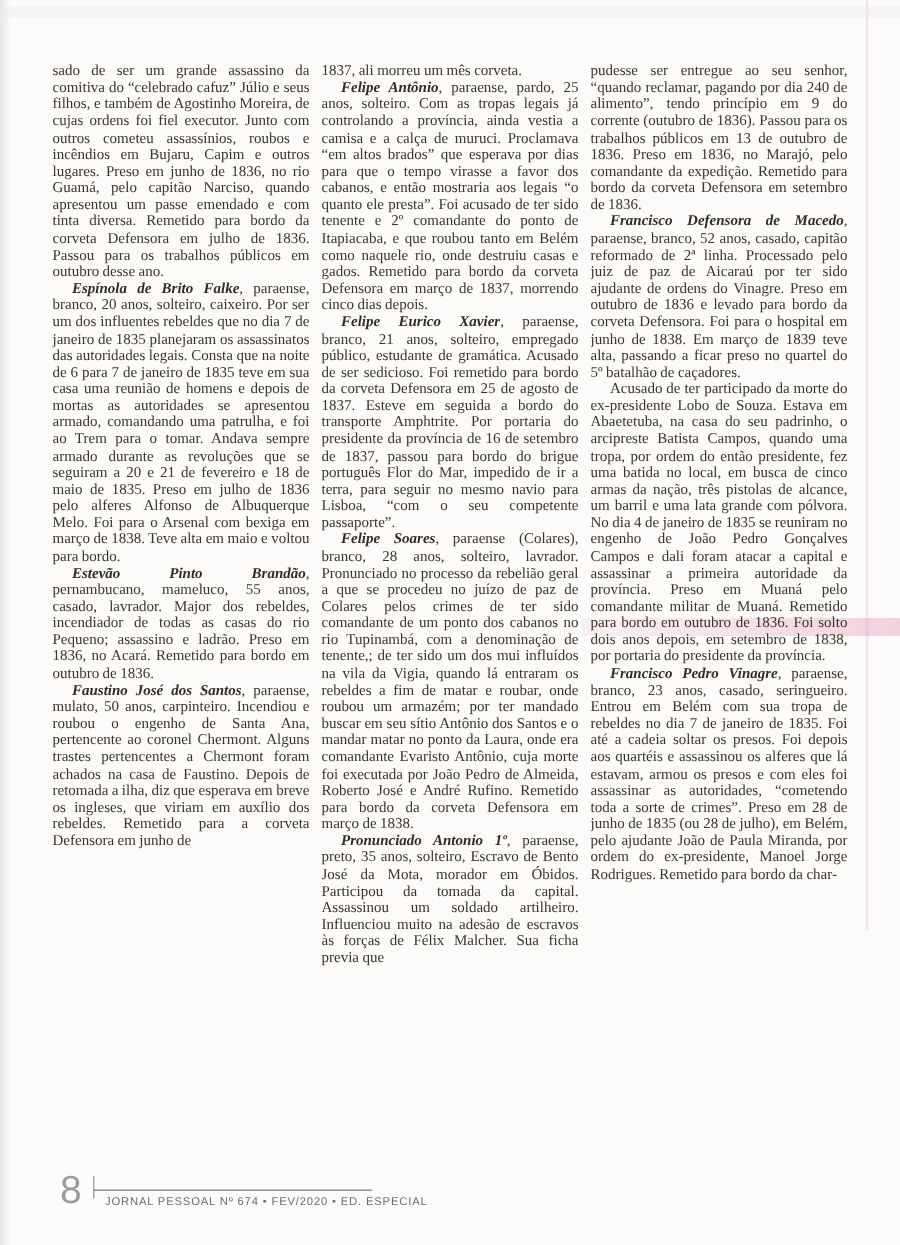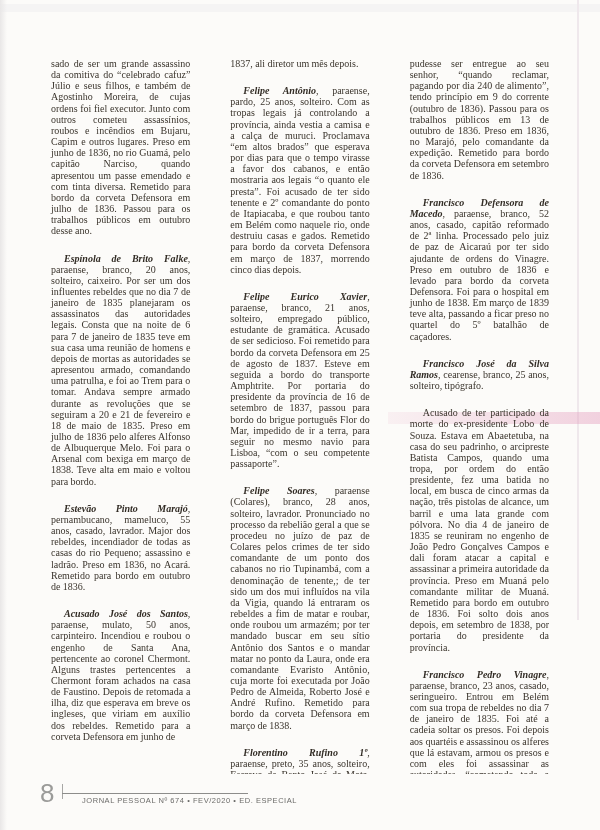--- a/index.html
+++ b/index.html
@@ -16,60 +16,59 @@
   .scan-right-line{position:absolute;left:577px;top:0;width:2px;height:620px;
     background:#efe8ec;}
   .pink-highlight{position:absolute;left:388px;top:412px;width:212px;height:12px;
     background:linear-gradient(to right,rgba(233,183,204,.16),rgba(228,158,190,.45));
     pointer-events:none;}
   
   .columns{position:absolute;left:35px;top:42px;width:530px;display:flex;gap:8px;}
   .col{width:172px;height:732px;overflow:hidden;text-align:justify;
     font-size:10px;line-height:11.15px;color:#3a342c;
     hyphens:auto;-webkit-hyphens:auto;word-spacing:-0.2px;}
-  .col p{margin:16px;text-indent:13px;}
+  .col p{margin:0;text-indent:13px;}
   .col p.noindent{text-indent:0;}
   .col b{font-weight:bold;color:#322c25;font-style:italic;}
   
   .footer{position:absolute;left:0;top:778px;width:600px;height:40px;}
   .page-number{position:absolute;left:40px;top:2px;
     font-family:"Liberation Sans","DejaVu Sans",sans-serif;
     font-size:26px;line-height:26px;font-weight:400;color:#9b9b99;}
   .footer-tick{position:absolute;left:62px;top:6px;width:1px;height:15px;background:#a7a7a5;}
   .footer-rule{position:absolute;left:62px;top:15px;width:186px;height:1px;background:#8d8d8b;}
-  .footer-text{position:absolute;left:82px;top:18px;
+  .footer-text{position:absolute;left:70px;top:18px;
     font-family:"Liberation Sans","DejaVu Sans",sans-serif;
     font-size:7.5px;letter-spacing:.55px;color:#6b6b69;white-space:nowrap;}
 </style>
 </head>
 <body>
 
 <div class="scan-top-band"></div>
 <div class="scan-left-shadow"></div>
 <div class="scan-right-line"></div>
 <div class="pink-highlight"></div>
 
 <div class="columns">
   <div class="col">
       <p class="noindent">sado de ser um grande assassino da comitiva do “celebrado cafuz” Júlio e seus filhos, e também de Agostinho Moreira, de cujas ordens foi fiel executor. Junto com outros cometeu assassínios, roubos e incêndios em Bujaru, Capim e outros lugares. Preso em junho de 1836, no rio Guamá, pelo capitão Narciso, quando apresentou um passe emendado e com tinta diversa. Remetido para bordo da corveta Defensora em julho de 1836. Passou para os trabalhos públicos em outubro desse ano.</p>
       <p><b>Espínola de Brito Falke</b>, paraense, branco, 20 anos, solteiro, caixeiro. Por ser um dos influentes rebeldes que no dia 7 de janeiro de 1835 planejaram os assassinatos das autoridades legais. Consta que na noite de 6 para 7 de janeiro de 1835 teve em sua casa uma reunião de homens e depois de mortas as autoridades se apresentou armado, comandando uma patrulha, e foi ao Trem para o tomar. Andava sempre armado durante as revoluções que se seguiram a 20 e 21 de fevereiro e 18 de maio de 1835. Preso em julho de 1836 pelo alferes Alfonso de Albuquerque Melo. Foi para o Arsenal com bexiga em março de 1838. Teve alta em maio e voltou para bordo.</p>
-      <p><b>Estevão Pinto Marajó</b>, pernambucano, mameluco, 55 anos, casado, lavrador. Major dos rebeldes, incendiador de todas as casas do rio Pequeno; assassino e ladrão. Preso em 1836, no Acará. Remetido para bordo em outubro de 1836.</p>
-      <p><b>Acusado José dos Santos</b>, paraense, mulato, 50 anos, carpinteiro. Incendiou e roubou o engenho de Santa Ana, pertencente ao coronel Chermont. Alguns trastes pertencentes a Chermont foram achados na casa de Faustino. Depois de retomada a ilha, diz que esperava em breve os ingleses, que viriam em auxílio dos rebeldes. Remetido para a corveta Defensora em junho de</p>
+      <p><b>Estevão Pinto Brandão</b>, pernambucano, mameluco, 55 anos, casado, lavrador. Major dos rebeldes, incendiador de todas as casas do rio Pequeno; assassino e ladrão. Preso em 1836, no Acará. Remetido para bordo em outubro de 1836.</p>
+      <p><b>Faustino José dos Santos</b>, paraense, mulato, 50 anos, carpinteiro. Incendiou e roubou o engenho de Santa Ana, pertencente ao coronel Chermont. Alguns trastes pertencentes a Chermont foram achados na casa de Faustino. Depois de retomada a ilha, diz que esperava em breve os ingleses, que viriam em auxílio dos rebeldes. Remetido para a corveta Defensora em junho de</p>
     </div>
   <div class="col">
-      <p class="noindent">1837, ali diretor um mês depois.</p>
+      <p class="noindent">1837, ali morreu um mês corveta.</p>
       <p><b>Felipe Antônio</b>, paraense, pardo, 25 anos, solteiro. Com as tropas legais já controlando a província, ainda vestia a camisa e a calça de muruci. Proclamava “em altos brados” que esperava por dias para que o tempo virasse a favor dos cabanos, e então mostraria aos legais “o quanto ele presta”. Foi acusado de ter sido tenente e 2º comandante do ponto de Itapiacaba, e que roubou tanto em Belém como naquele rio, onde destruiu casas e gados. Remetido para bordo da corveta Defensora em março de 1837, morrendo cinco dias depois.</p>
       <p><b>Felipe Eurico Xavier</b>, paraense, branco, 21 anos, solteiro, empregado público, estudante de gramática. Acusado de ser sedicioso. Foi remetido para bordo da corveta Defensora em 25 de agosto de 1837. Esteve em seguida a bordo do transporte Amphtrite. Por portaria do presidente da província de 16 de setembro de 1837, passou para bordo do brigue português Flor do Mar, impedido de ir a terra, para seguir no mesmo navio para Lisboa, “com o seu competente passaporte”.</p>
       <p><b>Felipe Soares</b>, paraense (Colares), branco, 28 anos, solteiro, lavrador. Pronunciado no processo da rebelião geral a que se procedeu no juízo de paz de Colares pelos crimes de ter sido comandante de um ponto dos cabanos no rio Tupinambá, com a denominação de tenente,; de ter sido um dos mui influídos na vila da Vigia, quando lá entraram os rebeldes a fim de matar e roubar, onde roubou um armazém; por ter mandado buscar em seu sítio Antônio dos Santos e o mandar matar no ponto da Laura, onde era comandante Evaristo Antônio, cuja morte foi executada por João Pedro de Almeida, Roberto José e André Rufino. Remetido para bordo da corveta Defensora em março de 1838.</p>
-      <p><b>Florentino Rufino 1º</b>, paraense, preto, 35 anos, solteiro, Escravo de Bento José da Mota, morador em Óbidos. Participou da tomada da capital. Assassinou um soldado artilheiro. Influenciou muito na adesão de escravos às forças de Félix Malcher. Sua ficha previa que</p>
+      <p><b>Pronunciado Antonio 1º</b>, paraense, preto, 35 anos, solteiro, Escravo de Bento José da Mota, morador em Óbidos. Participou da tomada da capital. Assassinou um soldado artilheiro. Influenciou muito na adesão de escravos às forças de Félix Malcher. Sua ficha previa que</p>
     </div>
   <div class="col">
       <p class="noindent">pudesse ser entregue ao seu senhor, “quando reclamar, pagando por dia 240 de alimento”, tendo princípio em 9 do corrente (outubro de 1836). Passou para os trabalhos públicos em 13 de outubro de 1836. Preso em 1836, no Marajó, pelo comandante da expedição. Remetido para bordo da corveta Defensora em setembro de 1836.</p>
       <p><b>Francisco Defensora de Macedo</b>, paraense, branco, 52 anos, casado, capitão reformado de 2ª linha. Processado pelo juiz de paz de Aicaraú por ter sido ajudante de ordens do Vinagre. Preso em outubro de 1836 e levado para bordo da corveta Defensora. Foi para o hospital em junho de 1838. Em março de 1839 teve alta, passando a ficar preso no quartel do 5º batalhão de caçadores.</p>
-      <p><b>Francisco José da Silva Ramos</b>, cearense, branco, 25 anos, solteiro, tipógrafo.</p>
       <p>Acusado de ter participado da morte do ex-presidente Lobo de Souza. Estava em Abaetetuba, na casa do seu padrinho, o arcipreste Batista Campos, quando uma tropa, por ordem do então presidente, fez uma batida no local, em busca de cinco armas da nação, três pistolas de alcance, um barril e uma lata grande com pólvora. No dia 4 de janeiro de 1835 se reuniram no engenho de João Pedro Gonçalves Campos e dali foram atacar a capital e assassinar a primeira autoridade da província. Preso em Muaná pelo comandante militar de Muaná. Remetido para bordo em outubro de 1836. Foi solto dois anos depois, em setembro de 1838, por portaria do presidente da província.</p>
       <p><b>Francisco Pedro Vinagre</b>, paraense, branco, 23 anos, casado, seringueiro. Entrou em Belém com sua tropa de rebeldes no dia 7 de janeiro de 1835. Foi até a cadeia soltar os presos. Foi depois aos quartéis e assassinou os alferes que lá estavam, armou os presos e com eles foi assassinar as autoridades, “cometendo toda a sorte de crimes”. Preso em 28 de junho de 1835 (ou 28 de julho), em Belém, pelo ajudante João de Paula Miranda, por ordem do ex-presidente, Manoel Jorge Rodrigues. Remetido para bordo da char-</p>
     </div>
 </div>
 
 <div class="footer">
   <div class="page-number">8</div>
   <div class="footer-tick"></div>
   <div class="footer-rule"></div>
   <div class="footer-text">JORNAL PESSOAL Nº 674 • FEV/2020 • ED. ESPECIAL</div>

